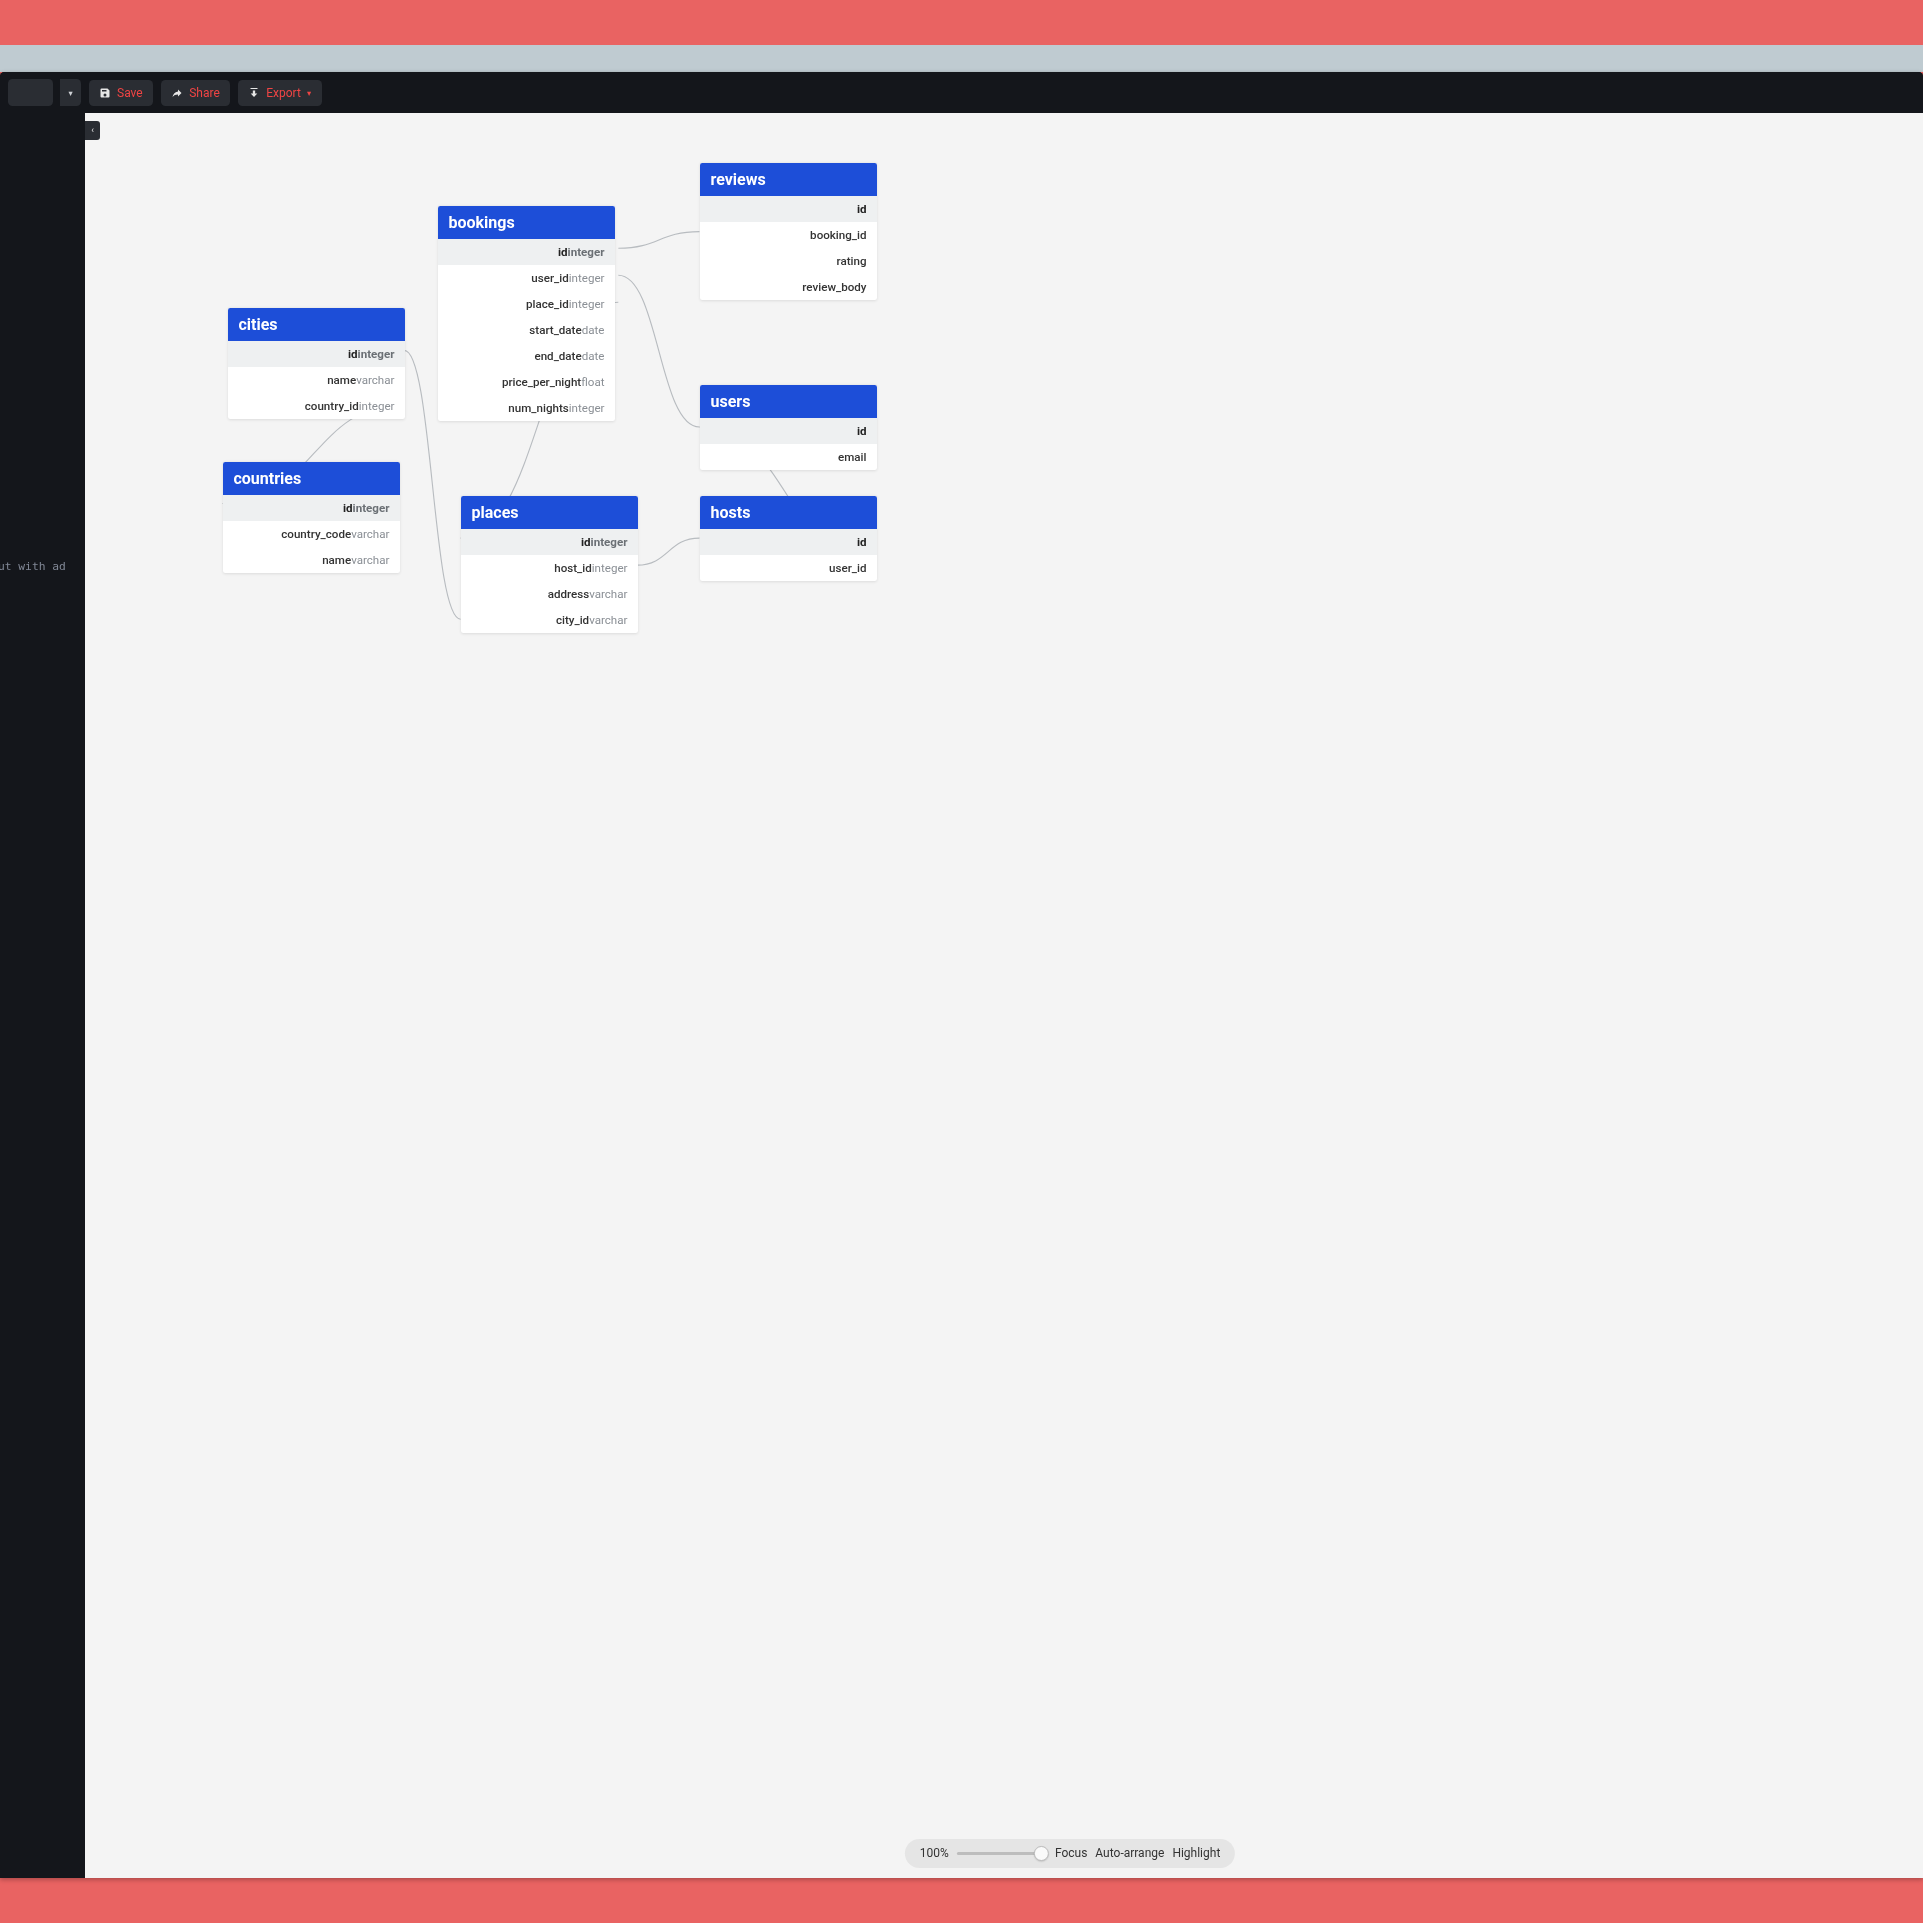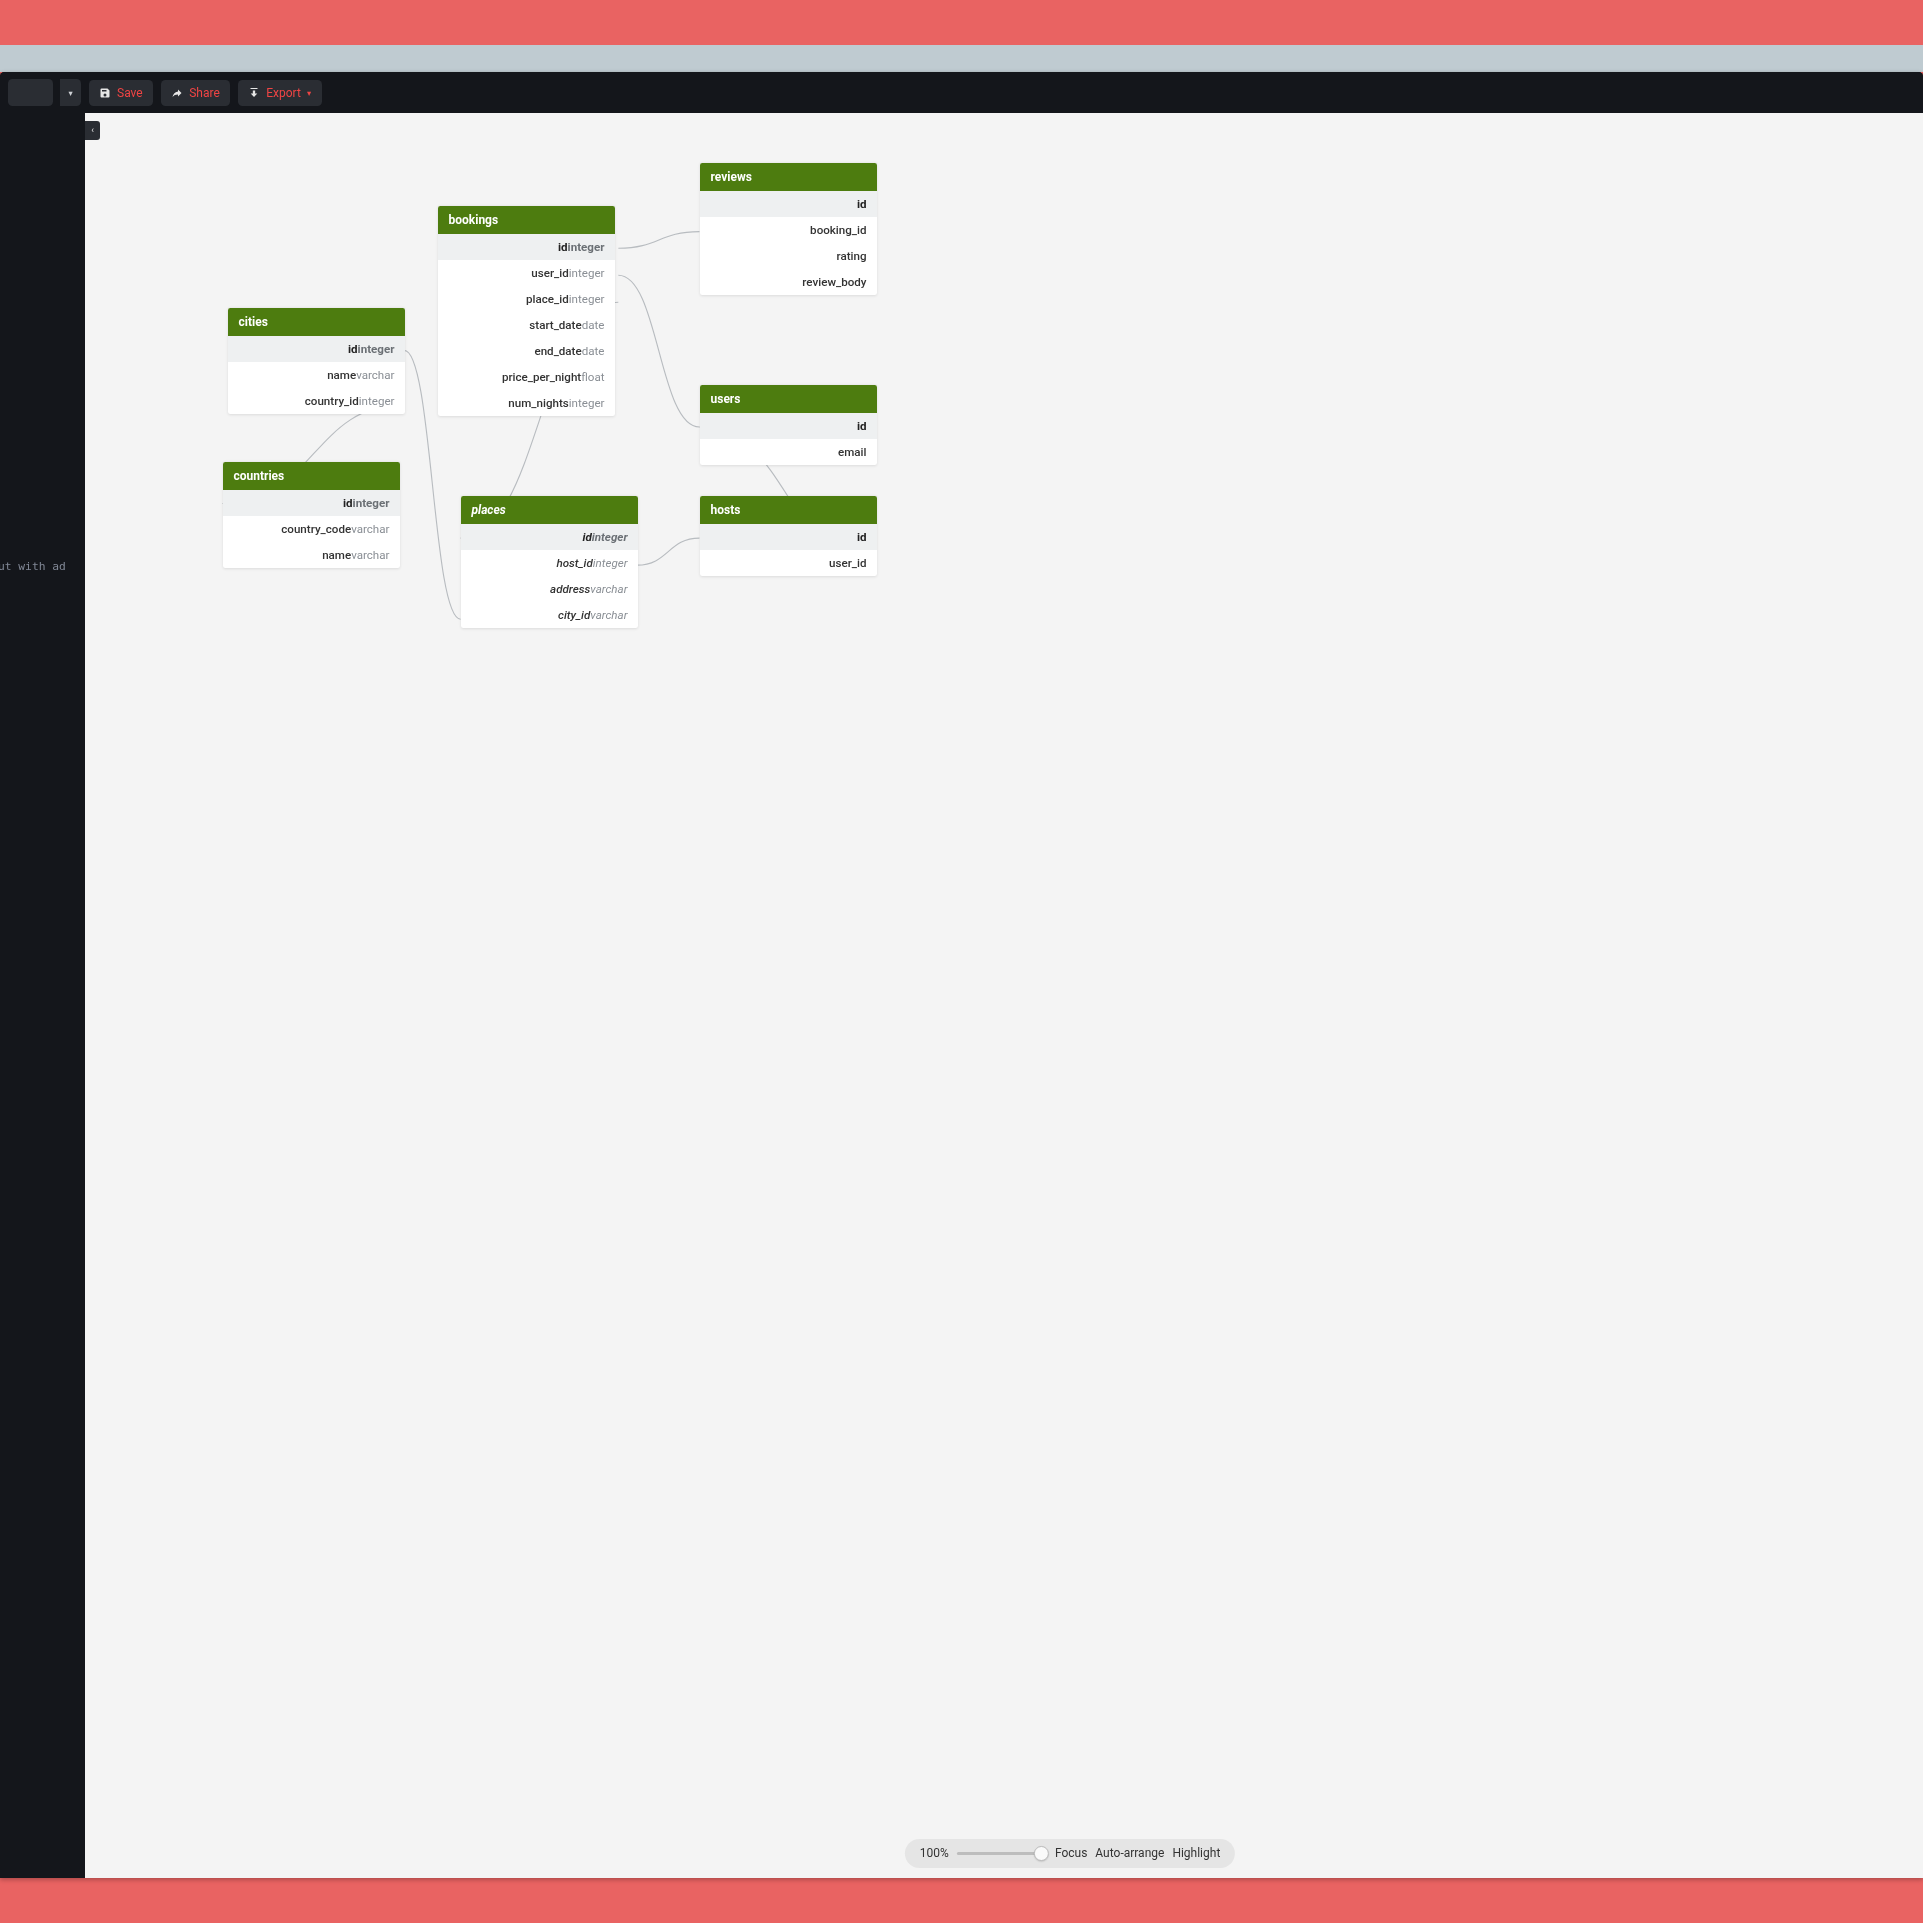--- a/index.html
+++ b/index.html
@@ -93,25 +93,25 @@
   svg.links { position:absolute; inset:0; width:100%; height:100%; }
   .tbl {
     position:absolute;
     background:#fff;
     box-shadow: 0 0.8px 3px rgba(0,0,0,0.1);
     border-radius: 2.3px;
     overflow:hidden;
     font-size: 11.6px;
   }
   .tbl-head {
-    background:#4d7c0f;
+    background:#1d4ed8;
     color:#fff;
     font-weight:700;
     padding: 6.8px 10.5px;
-    font-size: 12px;
+    font-size: 16px;
   }
   .tbl-row {
     display:flex; justify-content:flex-end; align-items:center;
     padding: 6px 10.5px;
     color:#333;
   }
   .tbl-row.hdr { background:#eef0f1; }
   .tbl-row .col-name { font-weight:500; }
   .tbl-row.hdr .col-name { font-weight:700; color:#222; }
   .tbl-row .col-type { color:#8a8f95; }
@@ -244,21 +244,21 @@
               </div>
               <div class="tbl-row">
                 <span class="col-name">price_per_night</span>
                 <span class="col-type">float</span>
               </div>
               <div class="tbl-row">
                 <span class="col-name">num_nights</span>
                 <span class="col-type">integer</span>
               </div>
             </div>
-            <div class="tbl" style="left: 376px; top: 383px; width: 177px; font-style: italic;">
+            <div class="tbl" style="left: 376px; top: 383px; width: 177px;">
               <div class="tbl-head">places</div>
               <div class="tbl-row hdr">
                 <span class="col-name">id</span>
                 <span class="col-type">integer</span>
               </div>
               <div class="tbl-row">
                 <span class="col-name">host_id</span>
                 <span class="col-type">integer</span>
               </div>
               <div class="tbl-row">

